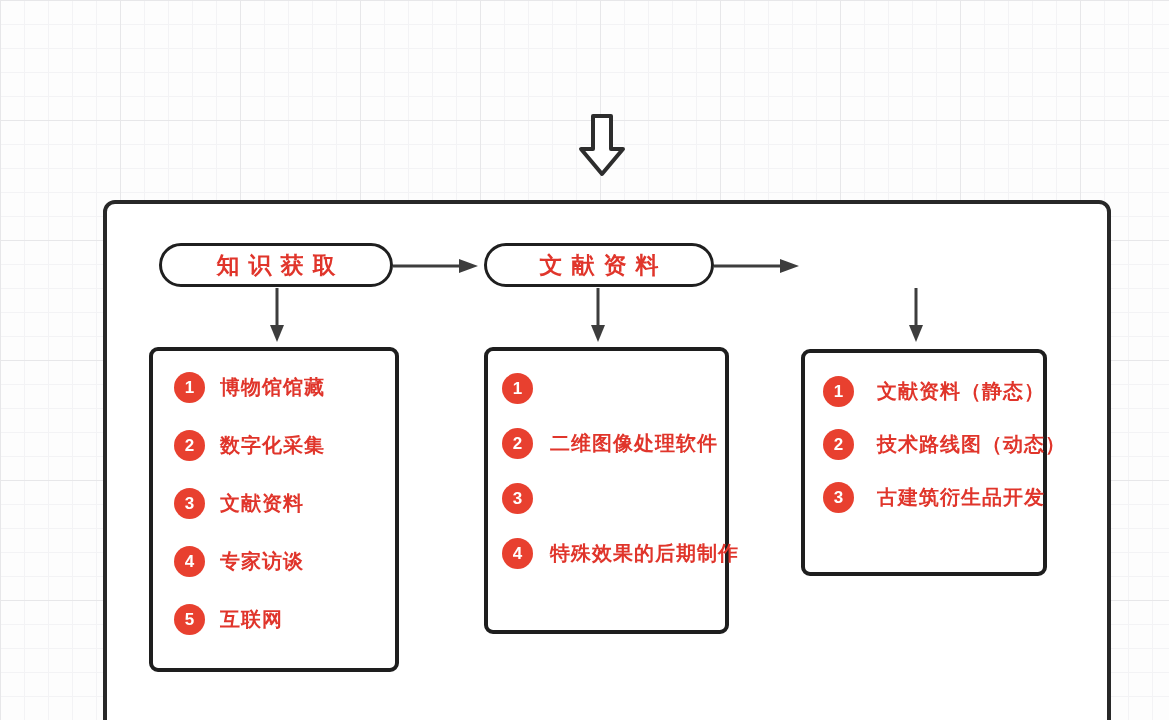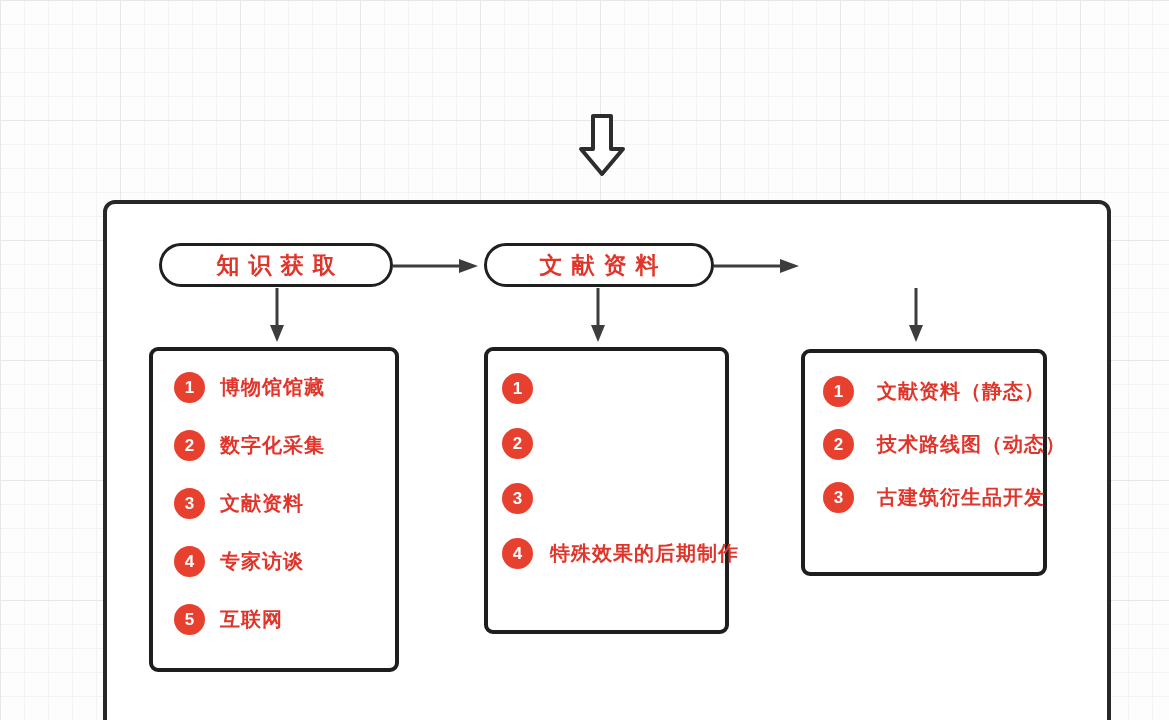--- a/index.html
+++ b/index.html
@@ -201,20 +201,21 @@
       </div>
     </div>
 
     <div class="stage-box box-2">
       <div class="rows">
         <div class="row">
           <div class="num-badge">1</div>
         </div>
         <div class="row">
           <div class="num-badge">2</div>
+          <div class="item-label">二维图像处理软件</div>
         </div>
         <div class="row">
           <div class="num-badge">3</div>
         </div>
         <div class="row">
           <div class="num-badge">4</div>
           <div class="item-label">特殊效果的后期制作</div>
         </div>
       </div>
     </div>

